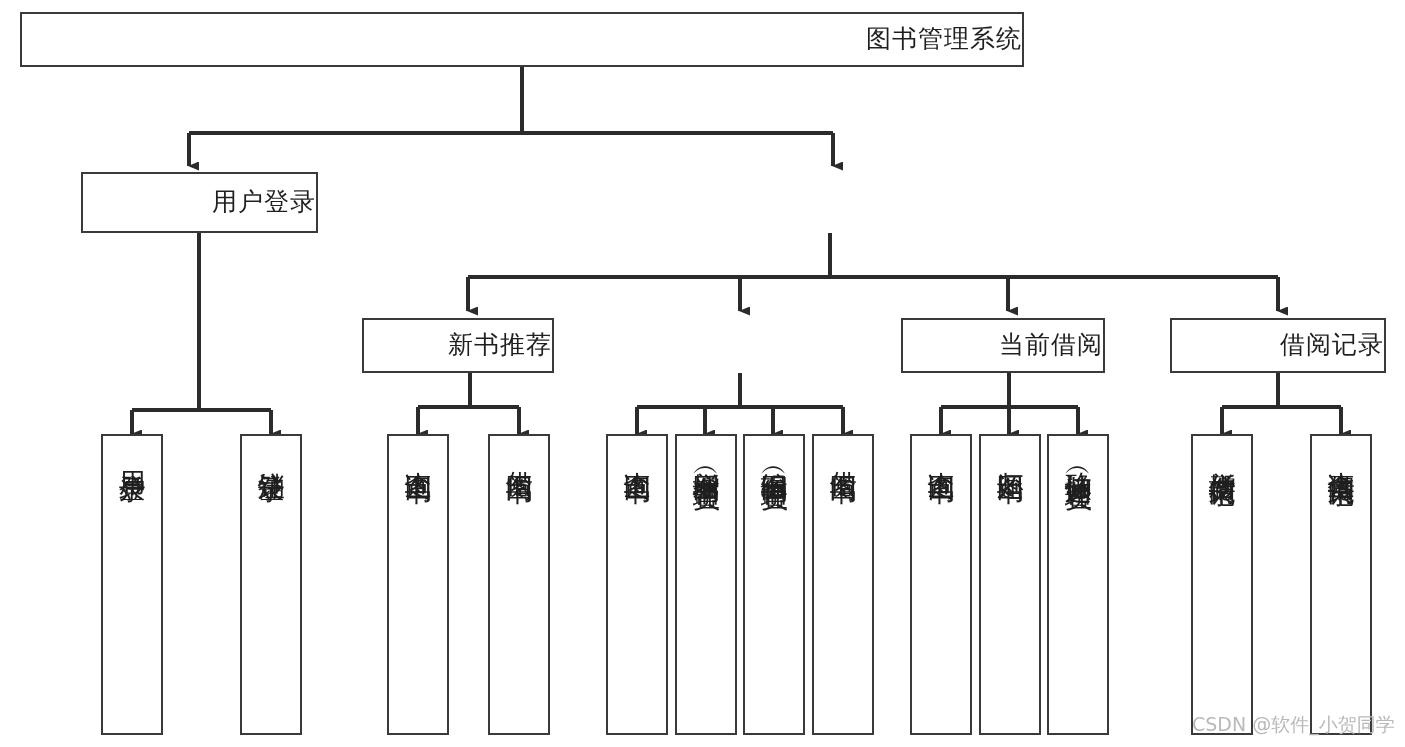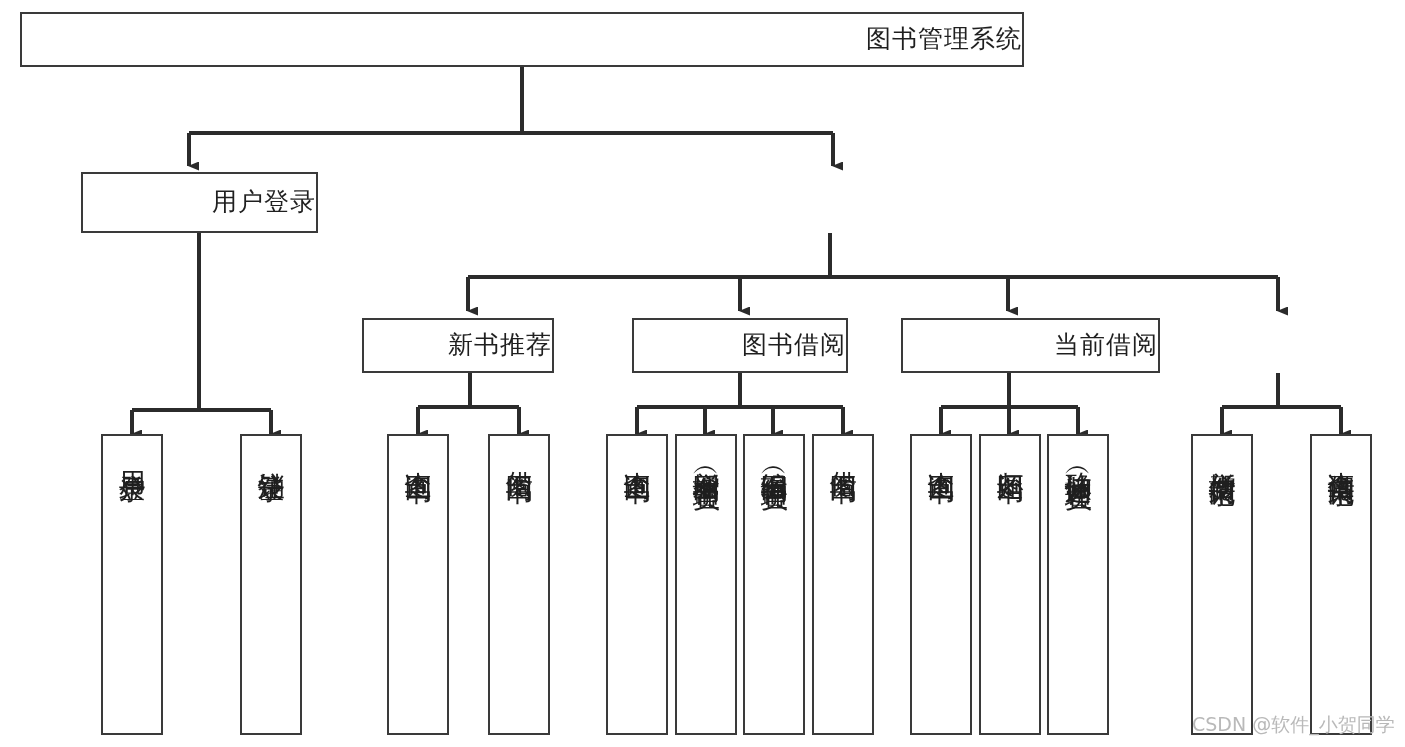--- a/index.html
+++ b/index.html
@@ -133,28 +133,28 @@
 
   <div class="node horiz" style="left:81px; top:172px; width:237px; height:61px;">
     <span class="node-label">用户登录</span>
   </div>
 
 
   <div class="node horiz" style="left:362px; top:318px; width:192px; height:55px;">
     <span class="node-label">新书推荐</span>
   </div>
 
-  <div class="node horiz" style="left:632px; top:318px; width:216px; height:55px;">
-    <span class="node-label">图书借阅</span>
-  </div>
-
-  <div class="node horiz" style="left:901px; top:318px; width:259px; height:55px;">
+
+  <div class="node horiz" style="left:901px; top:318px; width:204px; height:55px;">
     <span class="node-label">当前借阅</span>
   </div>
 
+  <div class="node horiz" style="left:1170px; top:318px; width:216px; height:55px;">
+    <span class="node-label">借阅记录</span>
+  </div>
 
   <div class="node vert" style="left:101px; top:434px; width:62px; height:301px;">
     <span class="node-label">用户登录</span>
   </div>
 
   <div class="node vert" style="left:240px; top:434px; width:62px; height:301px;">
     <span class="node-label">注销登录</span>
   </div>
 
   <div class="node vert" style="left:387px; top:434px; width:62px; height:301px;">

